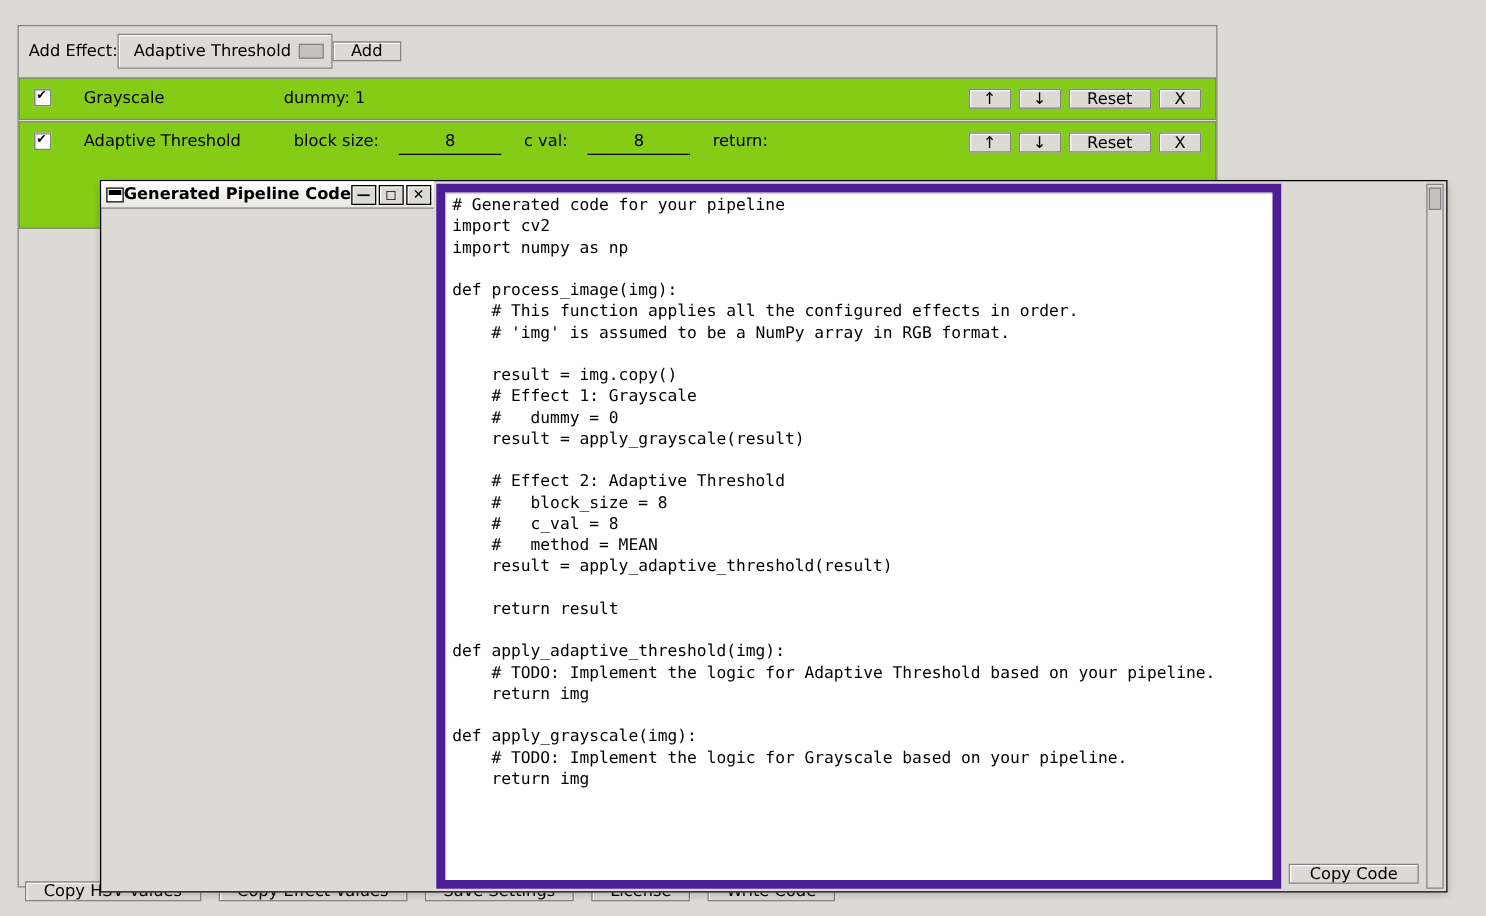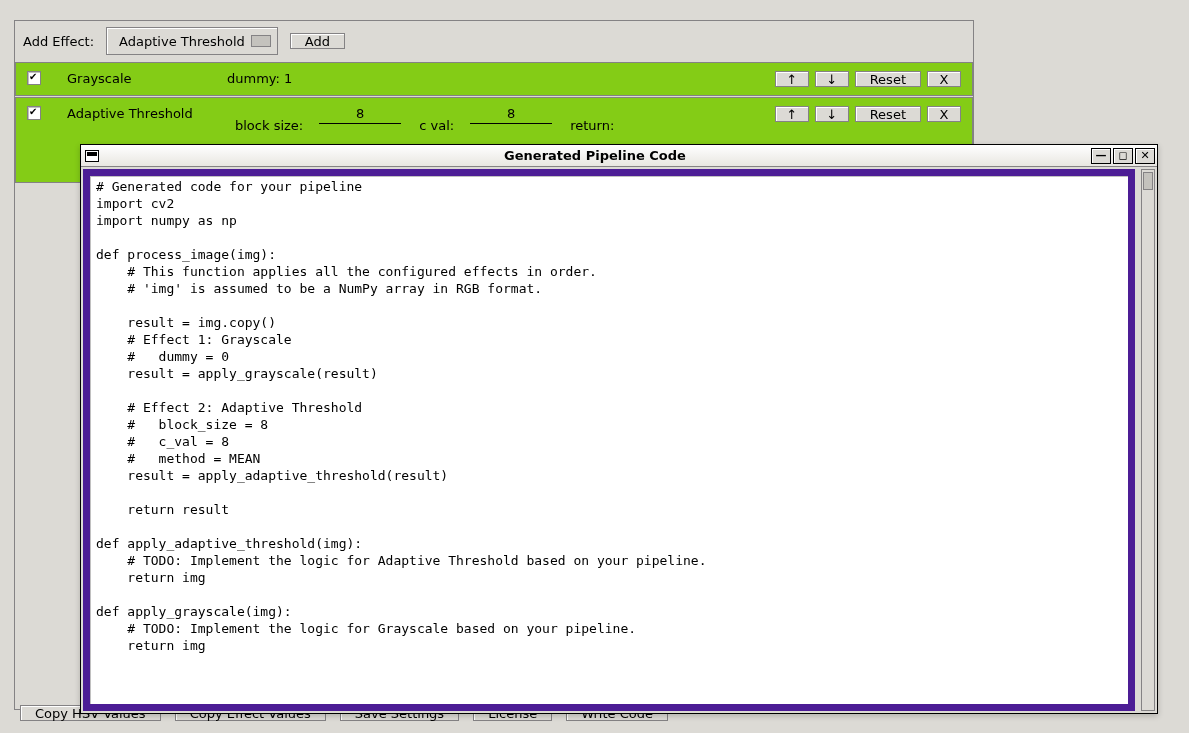--- a/index.html
+++ b/index.html
@@ -18,21 +18,20 @@
       top: 20px;
       width: 960px;
       height: 690px;
       border: 1px solid #848284;
       background: #dcdad5;
     }
     .toolbar-top {
       display: flex;
       align-items: center;
       padding: 6px 8px;
-      gap: 12px;
       text-align: center;
     }
     .dropdown {
       display: inline-flex;
       align-items: center;
       border: 1px solid #848284;
       background: #dcdad5;
       padding: 3px 6px 3px 12px;
       box-shadow: inset 1px 1px 0 #fff;
       gap: 6px;
@@ -78,21 +77,21 @@
       margin-right: 16px;
     }
     .effect-row .checkbox.checked::after {
       content: "✔";
       font-size: 10px;
       position: absolute;
       left: 1px; top: -1px;
       color: #000;
     }
     .effect-label { width: 150px; }
-    .param-label { margin-left: 8px; margin-top: 12px; }
+    .param-label { margin-left: 8px; }
     .param-value-box {
       border-bottom: 1px solid #000;
       width: 82px;
       text-align: center;
       padding-bottom: 2px;
       margin-left: 6px;
     }
     .row-buttons { margin-left: auto; display: flex; gap: 6px; }
     .bottom-bar {
       position: absolute;
@@ -106,21 +105,21 @@
     .dialog {
       position: absolute;
       left: 80px;
       top: 144px;
       width: 1078px;
       height: 570px;
       border: 1px solid #000;
       background: #dcdad5;
       box-shadow: 0 2px 6px rgba(0,0,0,0.2);
       display: flex;
-      flex-direction: column;
+      flex-direction: row;
     }
     .dialog .titlebar {
       height: 22px;
       background: linear-gradient(#fff, #e8e6e1);
       border-bottom: 1px solid #848284;
       display: flex;
       align-items: center;
       position: relative;
     }
     .dialog .titlebar .sys-icon {
@@ -285,17 +284,20 @@
 
     return result
 
 def apply_adaptive_threshold(img):
     # TODO: Implement the logic for Adaptive Threshold based on your pipeline.
     return img
 
 def apply_grayscale(img):
     # TODO: Implement the logic for Grayscale based on your pipeline.
     return img</div>
+    <div class="sidebuttons">
+      <span class="btn">Copy Code</span>
+    </div>
     <div class="scrollbar">
       <span class="thumb"></span>
     </div>
   </div>
 </div>
 
 </body></html>

